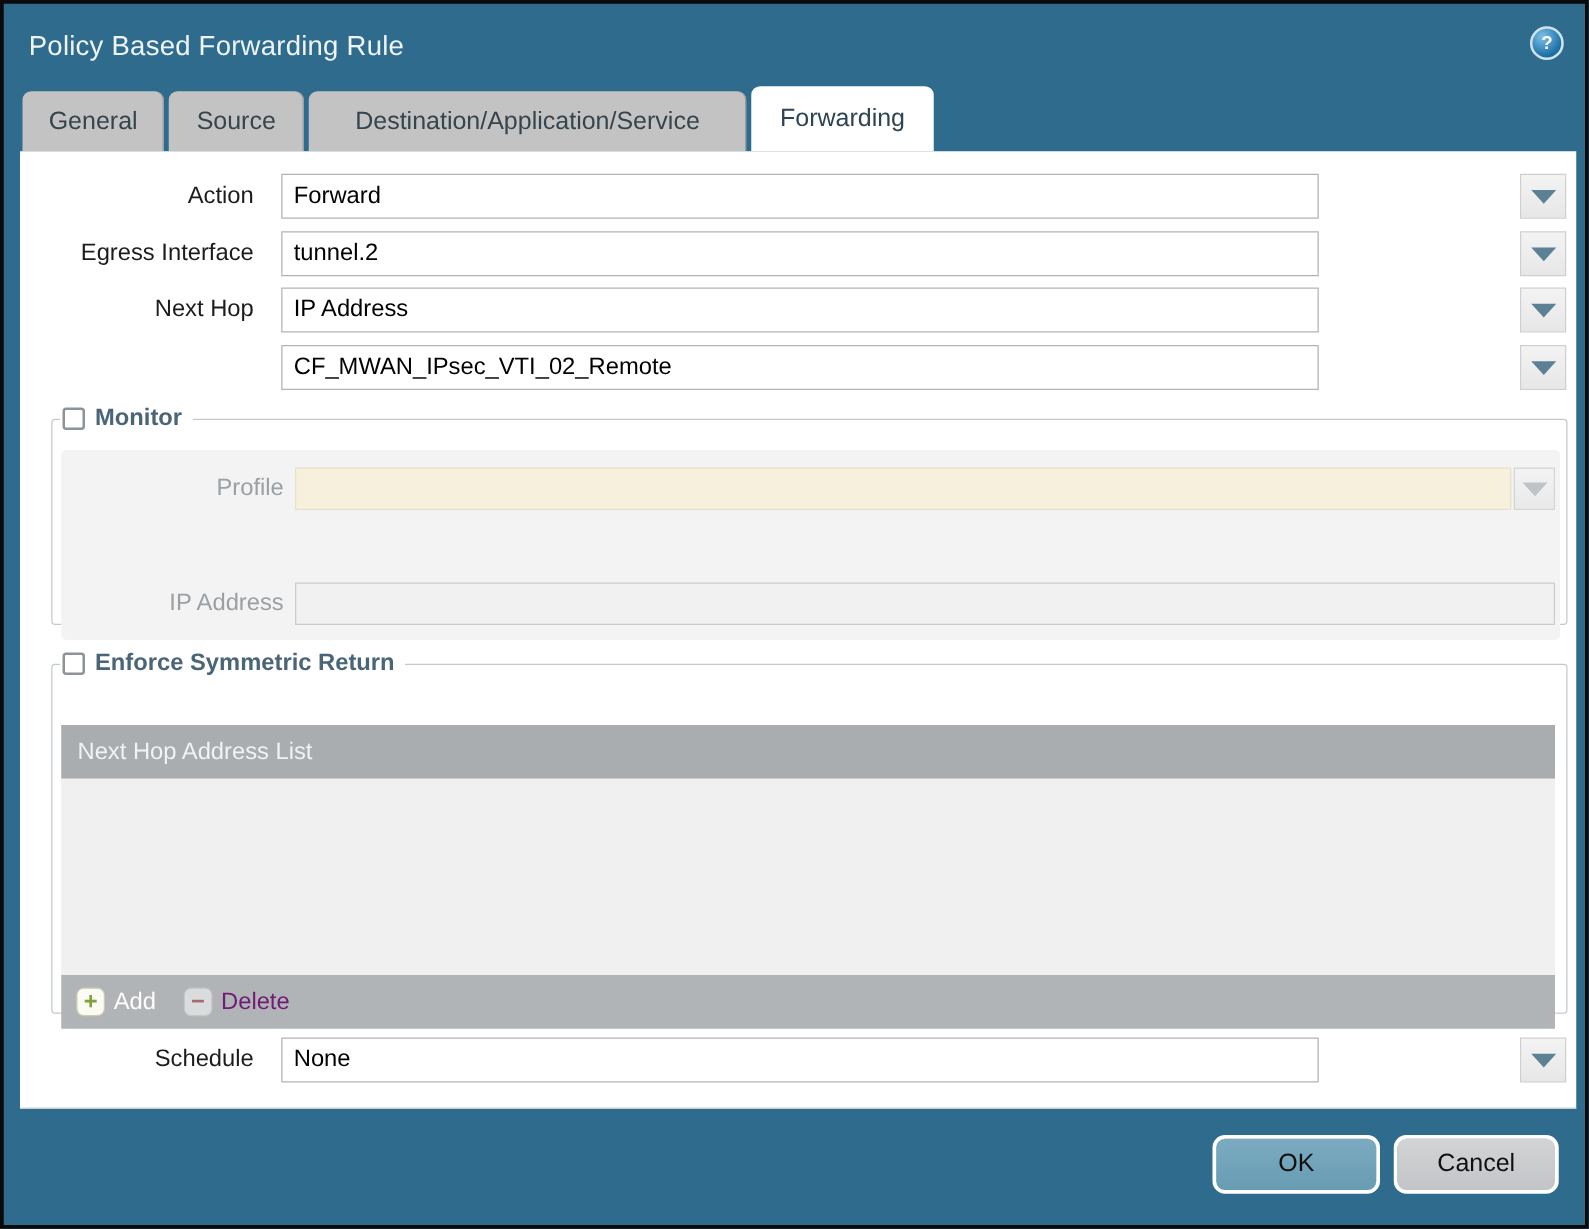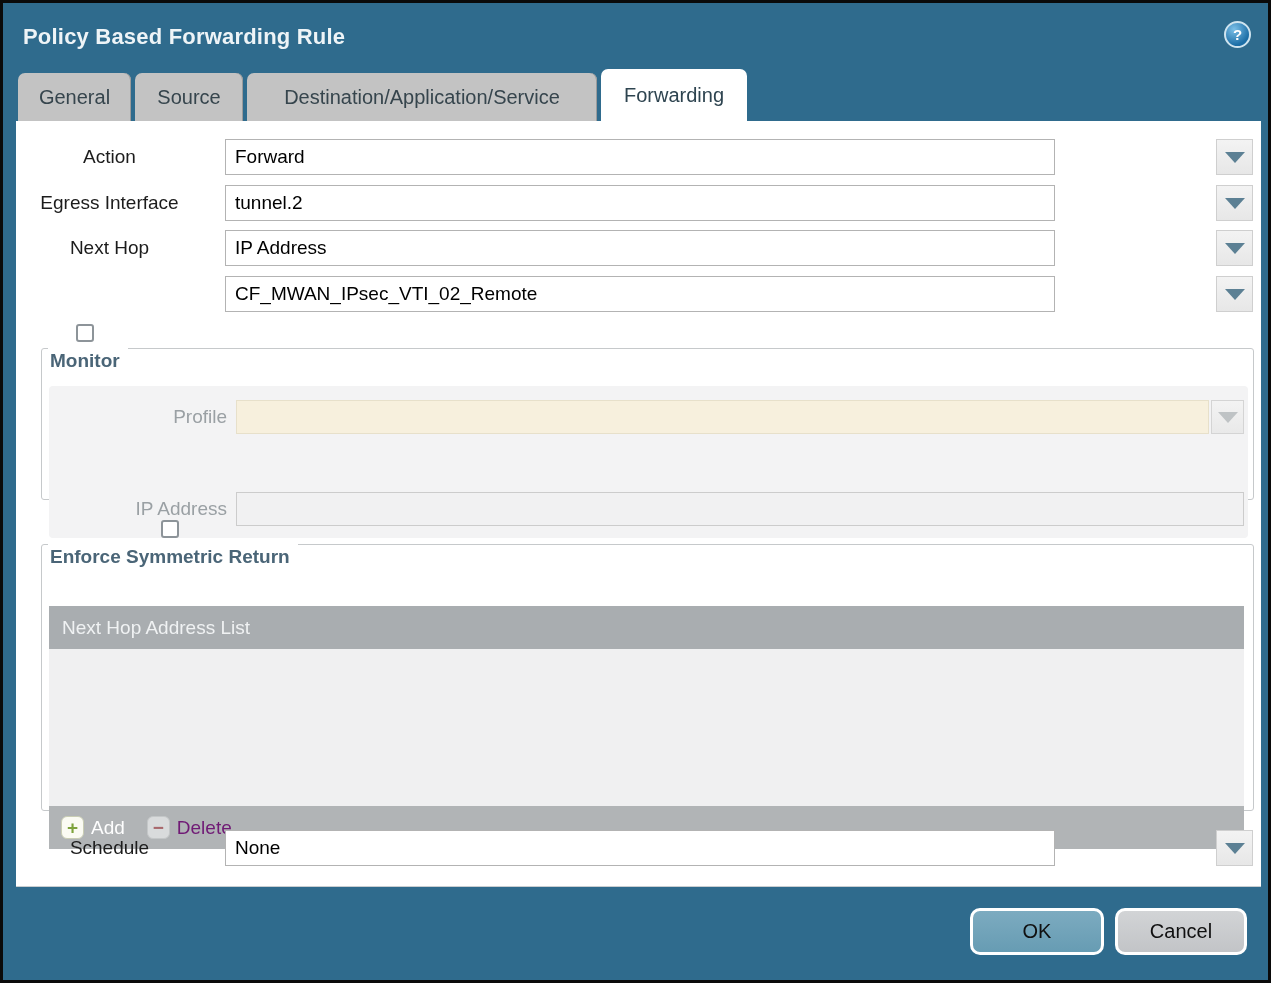--- a/index.html
+++ b/index.html
@@ -11,21 +11,21 @@
   }
   .frame {
     position:absolute; inset:0;
     background:#2f6b8d;
     border:3px solid #0a0a0a;
   }
   
   .titlebar { position:absolute; left:3px; top:3px; right:3px; height:62px; }
   .title {
     position:absolute; left:17px; top:18px;
-    color:#eef4f7; font-size:22px; letter-spacing:0.2px;font-weight:bold;
+    color:#eef4f7; font-size:22px; letter-spacing:0.2px;
   }
   .help-icon {
     position:absolute; right:14px; top:15px;
     width:27px; height:27px; border-radius:50%;
     background: radial-gradient(circle at 35% 28%, #7cc0e8, #1c6ea6 70%);
     border:2px solid #cfe4ef;
     color:#fff; font-weight:bold; font-size:15px;
     display:flex; align-items:center; justify-content:center;
     cursor:pointer;
   }
@@ -52,21 +52,21 @@
   
   .content {
     position:absolute; left:13px; top:118px;
     width:1245px; height:766px;
     background:#ffffff;
     border-bottom:1px solid #c9ced1;
     z-index:2;
   }
   .row-label {
     position:absolute; width:198px; height:36px;
-    text-align:center; padding-right:11px;
+    text-align:right; padding-right:11px;
     font-size:19px; color:#1c1c1c; line-height:36px;
     white-space:nowrap;
   }
   .combo-display {
     position:absolute; left:209px; width:830px; height:36px;
     background:#fff; border:1px solid #b3b3b3;
     font-size:19px; color:#000; line-height:34px;
     padding-left:9px; cursor:pointer; overflow:hidden; white-space:nowrap;
   }
   .dd-btn {
@@ -85,21 +85,21 @@
   .dd-arrow.disabled { border-top-color:#bfc3c5; }
   
   fieldset {
     position:absolute; left:25px; width:1213px;
     border:1px solid #c6c9cb; border-radius:3px;
     background:#fff;
   }
   legend {
     margin-left:6px; padding:0 8px 0 2px;
     display:flex; align-items:center; gap:8px;
-    font-size:19px; font-weight:bold; color:#4a6577;flex-direction:column;
+    font-size:19px; font-weight:bold; color:#4a6577;
   }
   .checkbox {
     width:18px; height:18px; background:#fff;
     border:2px solid #8d9499; border-radius:3px;
     display:inline-block; cursor:pointer; flex:0 0 auto;
   }
   .checkbox.disabled { border-color:#c9cccd; background:#fafafa; cursor:default; }
   .fs-monitor { top:203px; height:176px; }
   .fs-symret  { top:399px; height:291px; }
   .monitor-panel {

